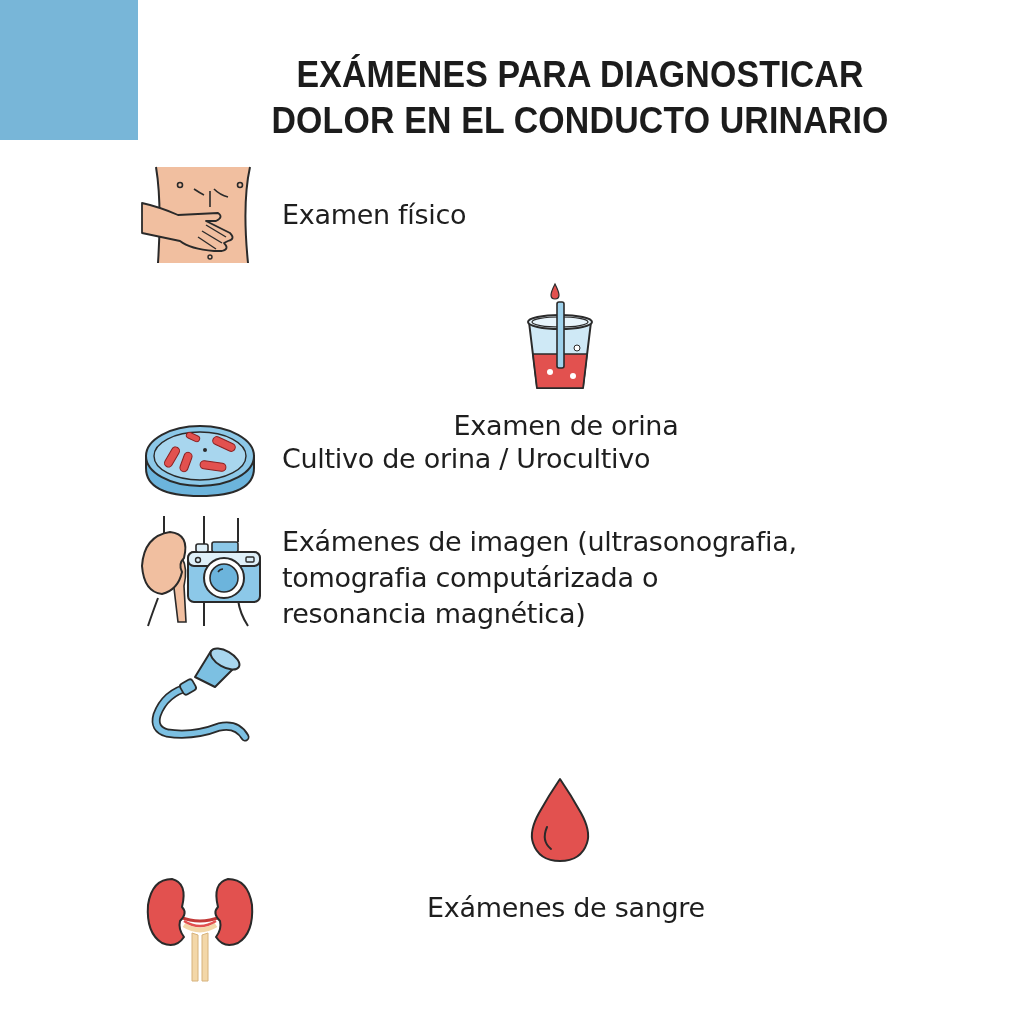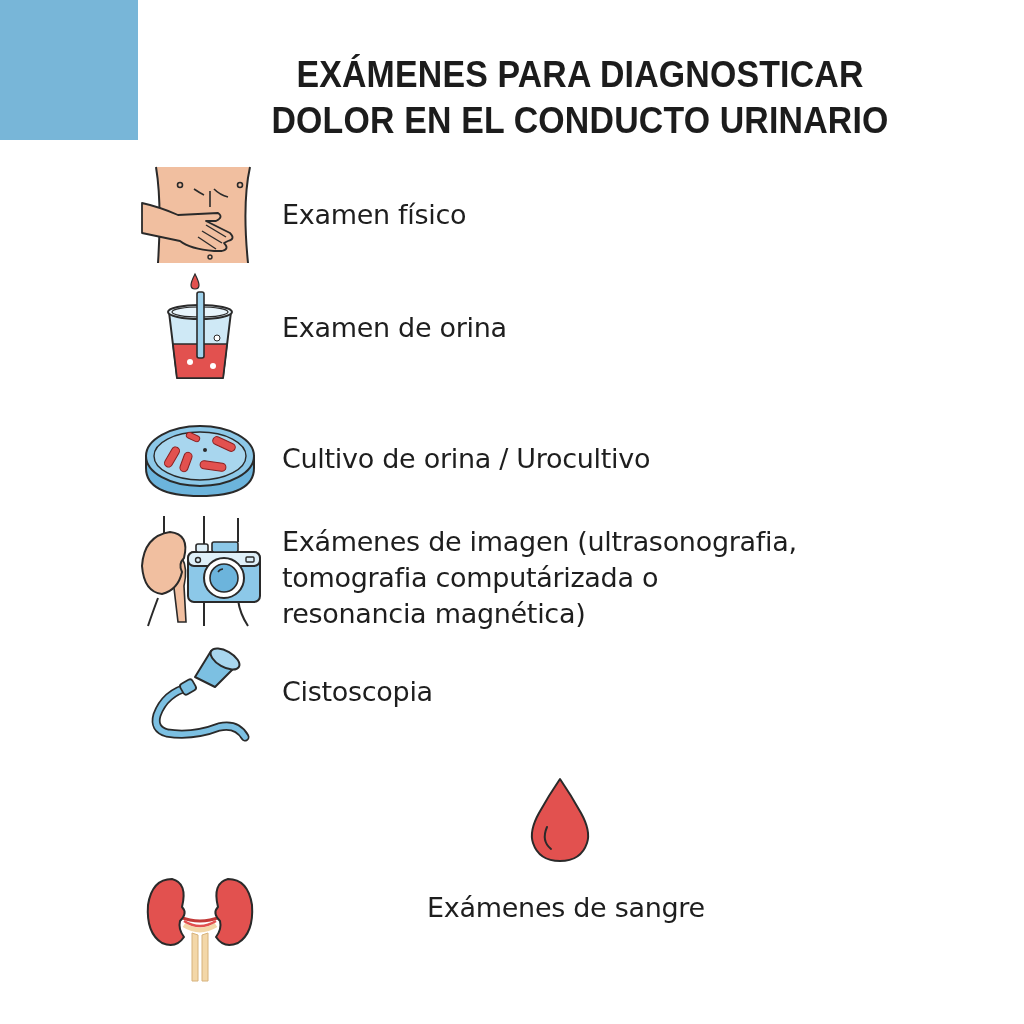--- a/index.html
+++ b/index.html
@@ -90,21 +90,21 @@
       <circle cx="70" cy="94" r="2" fill="none" stroke="#2a2a2a" stroke-width="1.4"></circle>
       <path d="M2 40 Q20 44 38 52 L78 50 Q84 54 76 58 L66 58 L90 70 Q96 76 88 78 L84 80 Q90 86 82 88 L74 88 Q50 86 40 78 L2 70 Z" fill="#f1bfa0" stroke="#2a2a2a" stroke-width="1.8" stroke-linejoin="round"></path>
       <path d="M66 62 L86 74" stroke="#2a2a2a" stroke-width="1.4" fill="none"></path>
       <path d="M62 68 L82 80" stroke="#2a2a2a" stroke-width="1.4" fill="none"></path>
       <path d="M58 74 L76 86" stroke="#2a2a2a" stroke-width="1.4" fill="none"></path>
     </svg>
   </div>
   <div class="label">Examen físico</div>
 </div>
 
-<div class="item" style="top:268px;">
+<div class="item" style="top:268px;flex-direction:column;">
   <div class="icon">
     <svg width="90" height="112" viewBox="0 0 90 112">
       <path d="M40 2 Q36 10 36 13 Q36 17 40 17 Q44 17 44 13 Q44 10 40 2 Z" fill="#e2514f" stroke="#2a2a2a" stroke-width="1.2"></path>
       <path d="M14 40 L22 106 L68 106 L76 40 Z" fill="#cfe9f6" stroke="#2a2a2a" stroke-width="2" stroke-linejoin="round"></path>
       <path d="M18 72 L22 106 L68 106 L72 72 Z" fill="#e2514f" stroke="#2a2a2a" stroke-width="1.6" stroke-linejoin="round"></path>
       <ellipse cx="45" cy="40" rx="32" ry="7" fill="#e7f4fb" stroke="#2a2a2a" stroke-width="2"></ellipse>
       <ellipse cx="45" cy="40" rx="28" ry="5" fill="none" stroke="#2a2a2a" stroke-width="1.2"></ellipse>
       <rect x="42" y="20" width="7" height="66" rx="2" fill="#9fd2ec" stroke="#2a2a2a" stroke-width="1.6"></rect>
       <circle cx="35" cy="90" r="3" fill="#ffffff"></circle>
       <circle cx="58" cy="94" r="3" fill="#ffffff"></circle>
@@ -161,21 +161,20 @@
 <div class="item" style="top:632px;">
   <div class="icon">
     <svg width="110" height="110" viewBox="0 0 110 110">
       <path d="M44 50 Q20 56 12 78 Q8 92 22 96 Q48 100 74 90 Q92 86 100 100" fill="none" stroke="#2a2a2a" stroke-width="9" stroke-linecap="round"></path>
       <path d="M44 50 Q20 56 12 78 Q8 92 22 96 Q48 100 74 90 Q92 86 100 100" fill="none" stroke="#7cc0e2" stroke-width="5.5" stroke-linecap="round"></path>
       <rect x="36" y="44" width="14" height="12" rx="3" fill="#7cc0e2" stroke="#2a2a2a" stroke-width="1.8" transform="rotate(-30 43 50)"></rect>
       <path d="M50 40 L66 14 L92 28 L70 50 Z" fill="#7cc0e2" stroke="#2a2a2a" stroke-width="2" stroke-linejoin="round"></path>
       <ellipse cx="80" cy="22" rx="16" ry="8" fill="#a8d6ee" stroke="#2a2a2a" stroke-width="2" transform="rotate(30 80 22)"></ellipse>
     </svg>
   </div>
-  <div class="label">Cistoscopia</div>
 </div>
 
 <div class="item" style="top:750px;flex-direction:column;">
   <div class="icon">
     <svg width="70" height="90" viewBox="0 0 70 90">
       <path d="M35 4 Q24 20 14 38 Q4 56 8 68 Q14 86 35 86 Q56 86 62 68 Q66 56 56 38 Q46 20 35 4 Z" fill="#e2514f" stroke="#2a2a2a" stroke-width="2" stroke-linejoin="round"></path>
       <path d="M22 52 Q16 66 26 74" fill="none" stroke="#2a2a2a" stroke-width="2" stroke-linecap="round"></path>
     </svg>
   </div>
   <div class="label">Exámenes de sangre</div>

